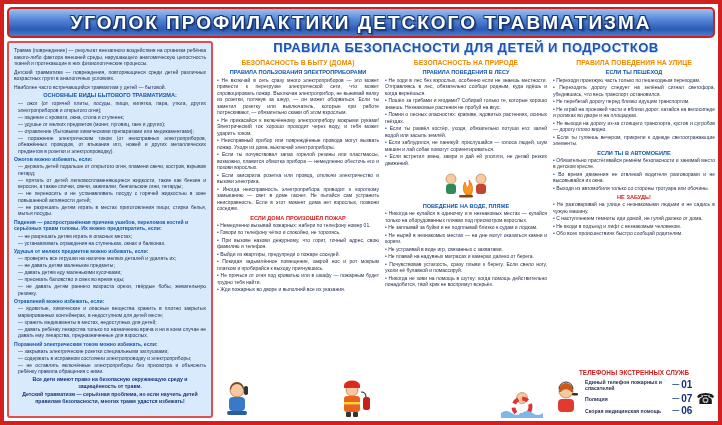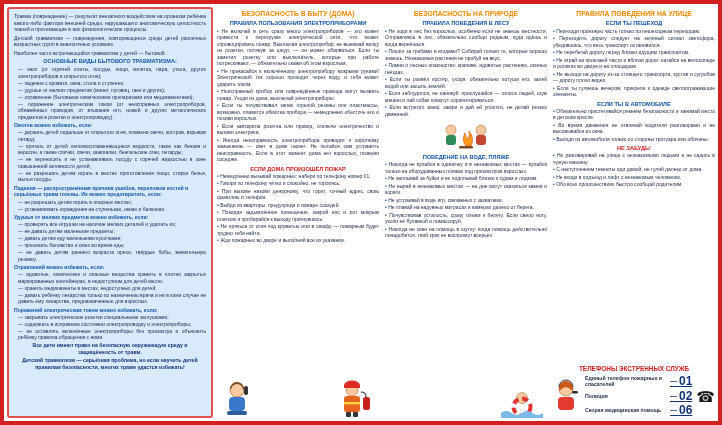--- a/index.html
+++ b/index.html
@@ -36,29 +36,32 @@
   .col li{margin-bottom:1px;}
   .col li::before{content:"• ";color:#1456a8;font-weight:bold;}
   .illos{display:flex;justify-content:space-between;align-items:flex-end;margin-top:auto;padding:2px 4px 0;}
   .illo-center{display:flex;justify-content:center;padding:1px 0;}
   
   .emg{margin-top:auto;padding-top:2px;}
   .emg-title{color:#d02020;font-weight:bold;text-align:center;font-size:6.4px;margin:1px 0 2px;line-height:1.1;}
   .emg-body{display:flex;align-items:center;gap:4px;}
   .emg-rows{flex:1;}
   .emg-row{display:flex;justify-content:space-between;align-items:center;gap:3px;font-size:5.2px;font-weight:bold;color:#25304e;margin-bottom:2px;text-align:left;}
-  .emg-num{color:#14337a;font-size:12px;font-weight:bold;line-height:1;white-space:nowrap;text-decoration:underline;}
+  .emg-num{color:#14337a;font-size:10px;font-weight:bold;line-height:1;white-space:nowrap;}
   .emg-num::before{content:"— ";font-size:7px;vertical-align:2px;}
   .phone-glyph{font-size:15px;color:#1a1a1a;line-height:1;}
 </style>
 </head>
 <body>
 
 <div class="poster">
 
+  <div class="banner">
+    <span>УГОЛОК ПРОФИЛАКТИКИ ДЕТСКОГО ТРАВМАТИЗМА</span>
+  </div>
 
   <div class="pbody">
 
     <aside class="left">
       <p>Травма (повреждение) — результат внезапного воздействия на организм ребёнка какого-либо фактора внешней среды, нарушающего анатомическую целостность тканей и протекающие в них физиологические процессы.</p>
       <p>Детский травматизм — повреждения, повторяющиеся среди детей различных возрастных групп в аналогичных условиях.</p>
       <p>Наиболее часто встречающийся травматизм у детей — бытовой.</p>
 
       <div class="lp-h">ОСНОВНЫЕ ВИДЫ БЫТОВОГО ТРАВМАТИЗМА:</div>
       <ul>
@@ -104,20 +107,21 @@
           <li>закрывать электрические розетки специальными заглушками;</li>
           <li>содержать в исправном состоянии электропроводку и электроприборы;</li>
           <li>не оставлять включённые электроприборы без присмотра и объяснить ребёнку правила обращения с ними.</li>
         </ul>
 
       <p class="lp-foot">Все дети имеют право на безопасную окружающую среду и защищённость от травм.</p>
       <p class="lp-foot">Детский травматизм — серьёзная проблема, но если научить детей правилам безопасности, многих травм удастся избежать!</p>
     </aside>
 
     <main class="main">
+      <h1 class="main-title">ПРАВИЛА БЕЗОПАСНОСТИ ДЛЯ ДЕТЕЙ И ПОДРОСТКОВ</h1>
 
       <div class="cols">
 
         <section class="col">
           <h2 class="col-h">БЕЗОПАСНОСТЬ В БЫТУ (ДОМА)</h2>
           <h3 class="col-sub">ПРАВИЛА ПОЛЬЗОВАНИЯ ЭЛЕКТРОПРИБОРАМИ</h3>
           <ul>
               <li>Не включай в сеть сразу много электроприборов — это может привести к перегрузке электрической сети, что может спровоцировать пожар. Выключая электроприбор, не вынимай вилку из розетки, потянув за шнур, — он может оборваться. Если ты заметил розетку или выключатель, которые при работе потрескивают, — обязательно скажи об этом взрослым.</li>
               <li>Не прикасайся к включённому электроприбору мокрыми руками! Электрический ток хорошо проходит через воду, и тебя может ударить током.</li>
               <li>Неисправный прибор или повреждённые провода могут вызвать пожар. Уходя из дома, выключай электроприборы.</li>
@@ -232,21 +236,21 @@
                 <rect x="19" y="12" width="6" height="2.4" rx="1.2" fill="#333"></rect>
                 <rect x="5" y="18" width="16" height="13" rx="4" fill="#e23a2e"></rect>
               </svg>
               <div class="emg-rows">
                 <div class="emg-row">
                   <span>Единый телефон пожарных и спасателей</span>
                   <span class="emg-num">01</span>
                 </div>
                 <div class="emg-row">
                   <span>Полиция</span>
-                  <span class="emg-num">02</span>
+                  <span class="emg-num">07</span>
                 </div>
                 <div class="emg-row">
                   <span>Скорая медицинская помощь</span>
                   <span class="emg-num">06</span>
                 </div>
               </div>
               <div class="phone-glyph">☎</div>
             </div>
           </div>
         </section>

